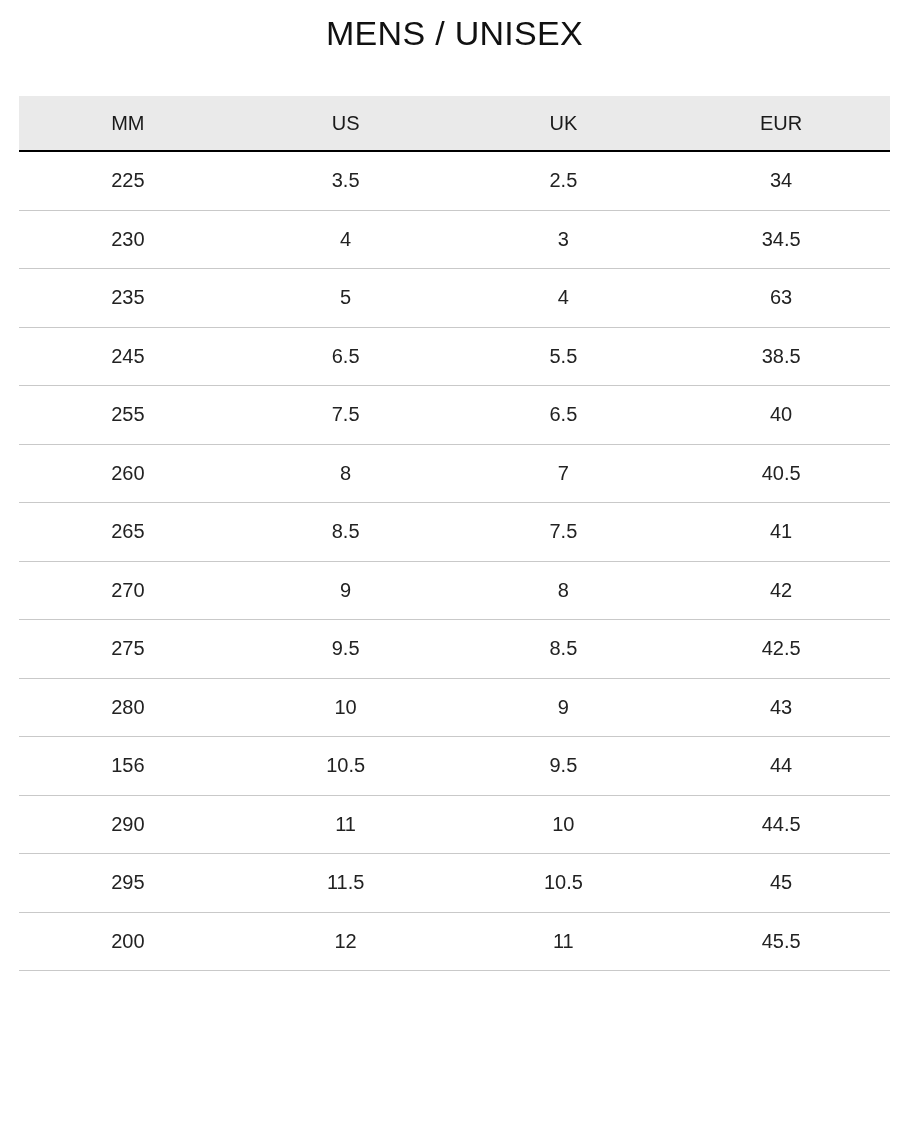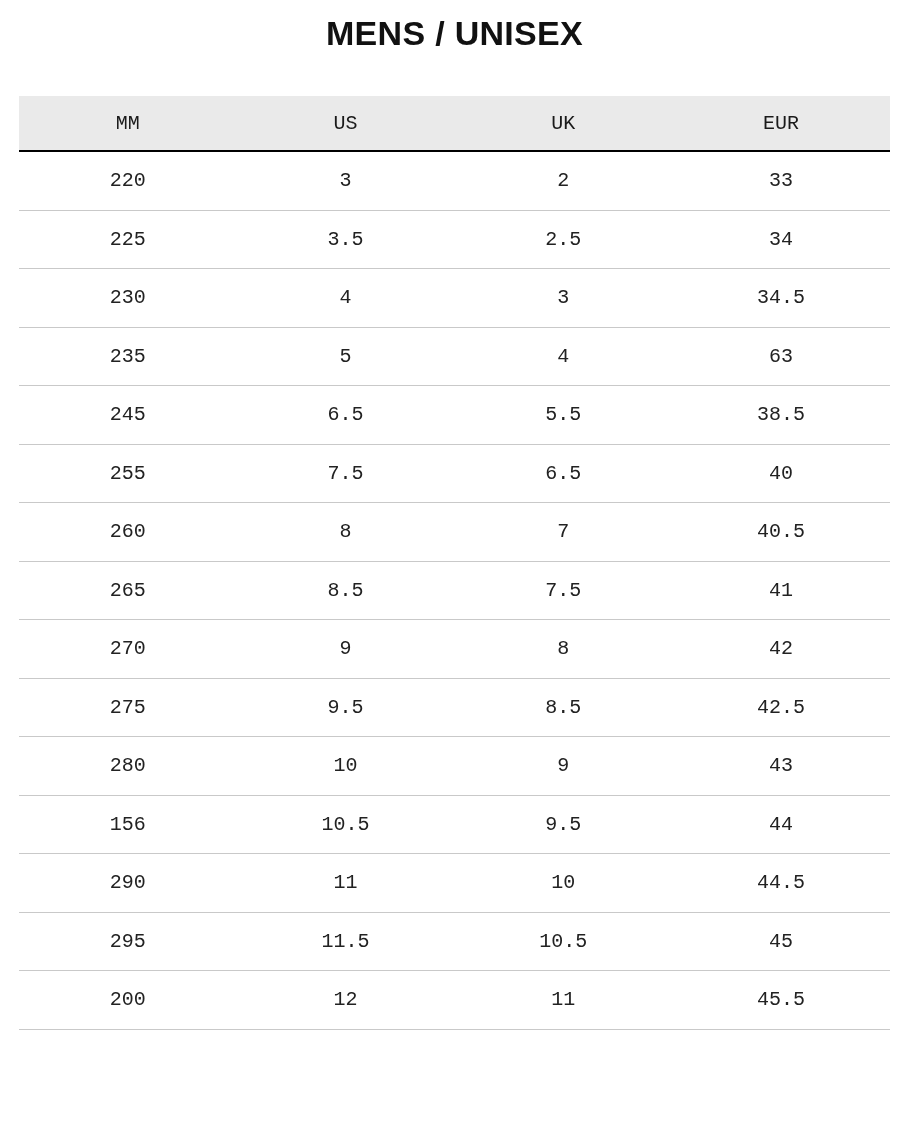--- a/index.html
+++ b/index.html
@@ -16,38 +16,37 @@
   }
   .page {
     position: relative;
     width: 909px;
     height: 1147px;
     box-sizing: border-box;
   }
   .chart-title {
     text-align: center;
     font-size: 34px;
-    font-weight: 700;
+    font-weight: 400;
     color: #111111;
     letter-spacing: 0.3px;
     margin: 0;
     padding-top: 14px;
     line-height: 1.15;
   }
   .table-wrap {
     position: absolute;
     left: 19px;
     top: 96px;
     width: 871px;
   }
   table.size-table {
     width: 871px;
     border-collapse: collapse;
     table-layout: fixed;
-    font-family: Liberation Mono, monospace;
   }
   table.size-table col {
     width: 25%;
   }
   table.size-table thead th {
     background: #eaeaea;
     font-size: 20px;
     font-weight: 400;
     color: #1a1a1a;
     text-align: center;
@@ -88,26 +87,20 @@
       </colgroup>
       <thead>
         <tr>
             <th>MM</th>
             <th>US</th>
             <th>UK</th>
             <th>EUR</th>
           </tr>
       </thead>
       <tbody>
-          <tr>
-            <td>220</td>
-            <td>3</td>
-            <td>2</td>
-            <td>33</td>
-          </tr>
           <tr>
             <td>225</td>
             <td>3.5</td>
             <td>2.5</td>
             <td>34</td>
           </tr>
           <tr>
             <td>230</td>
             <td>4</td>
             <td>3</td>

